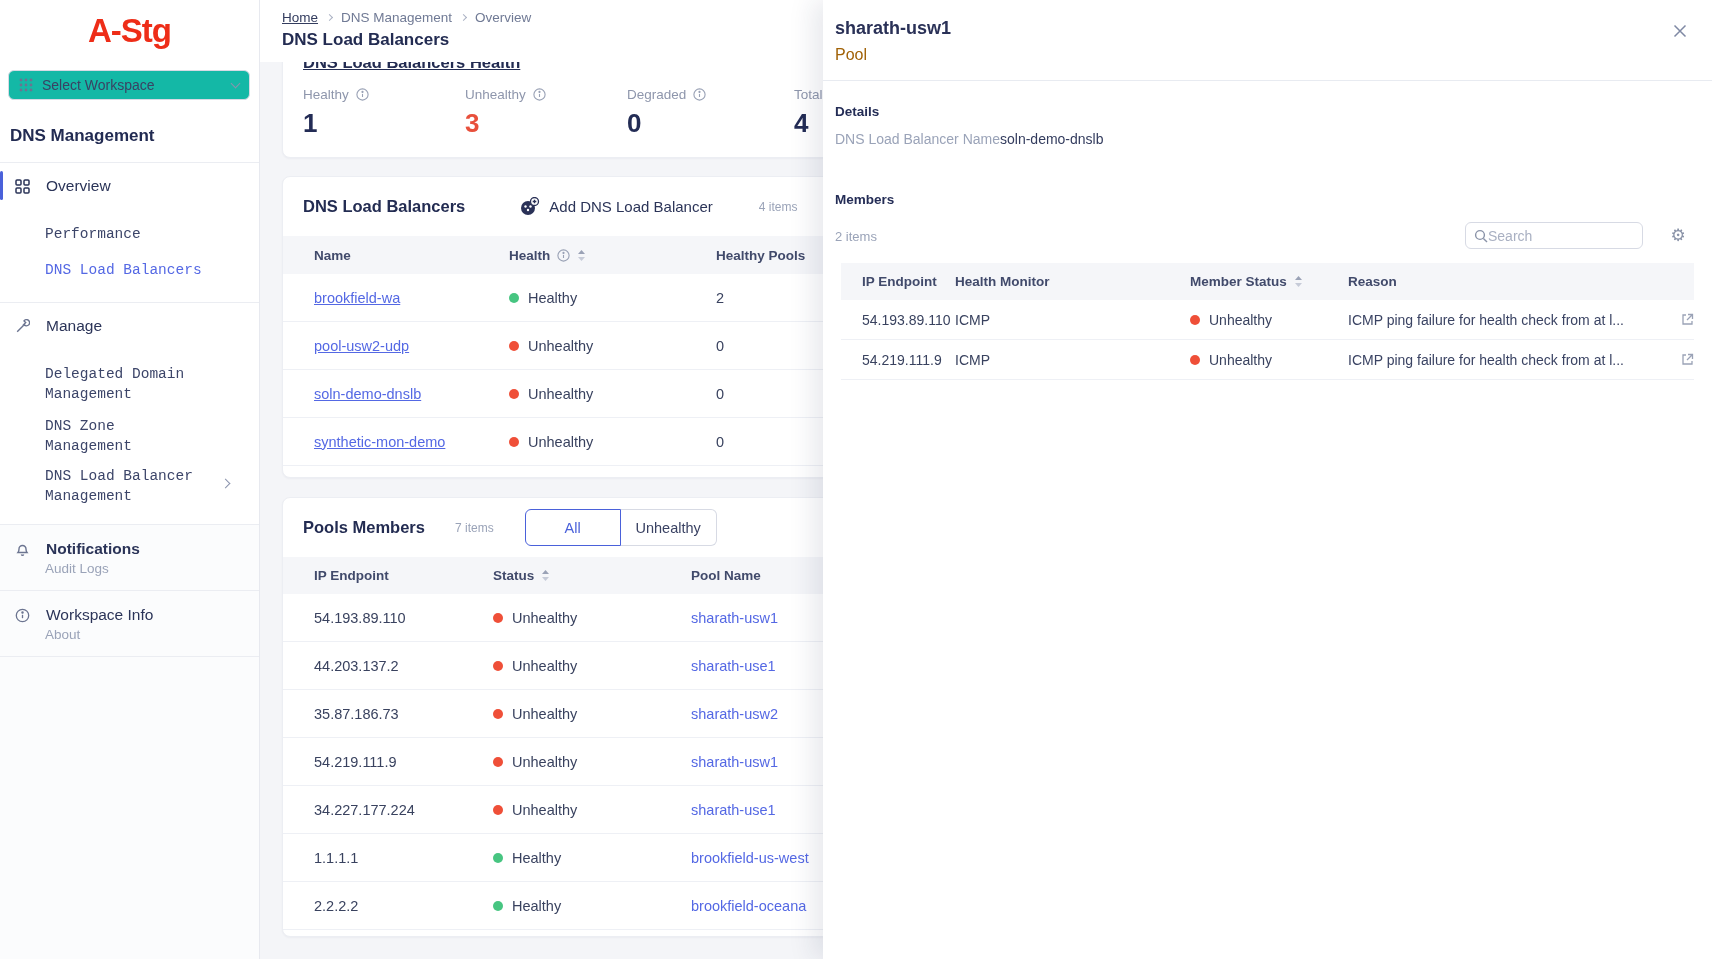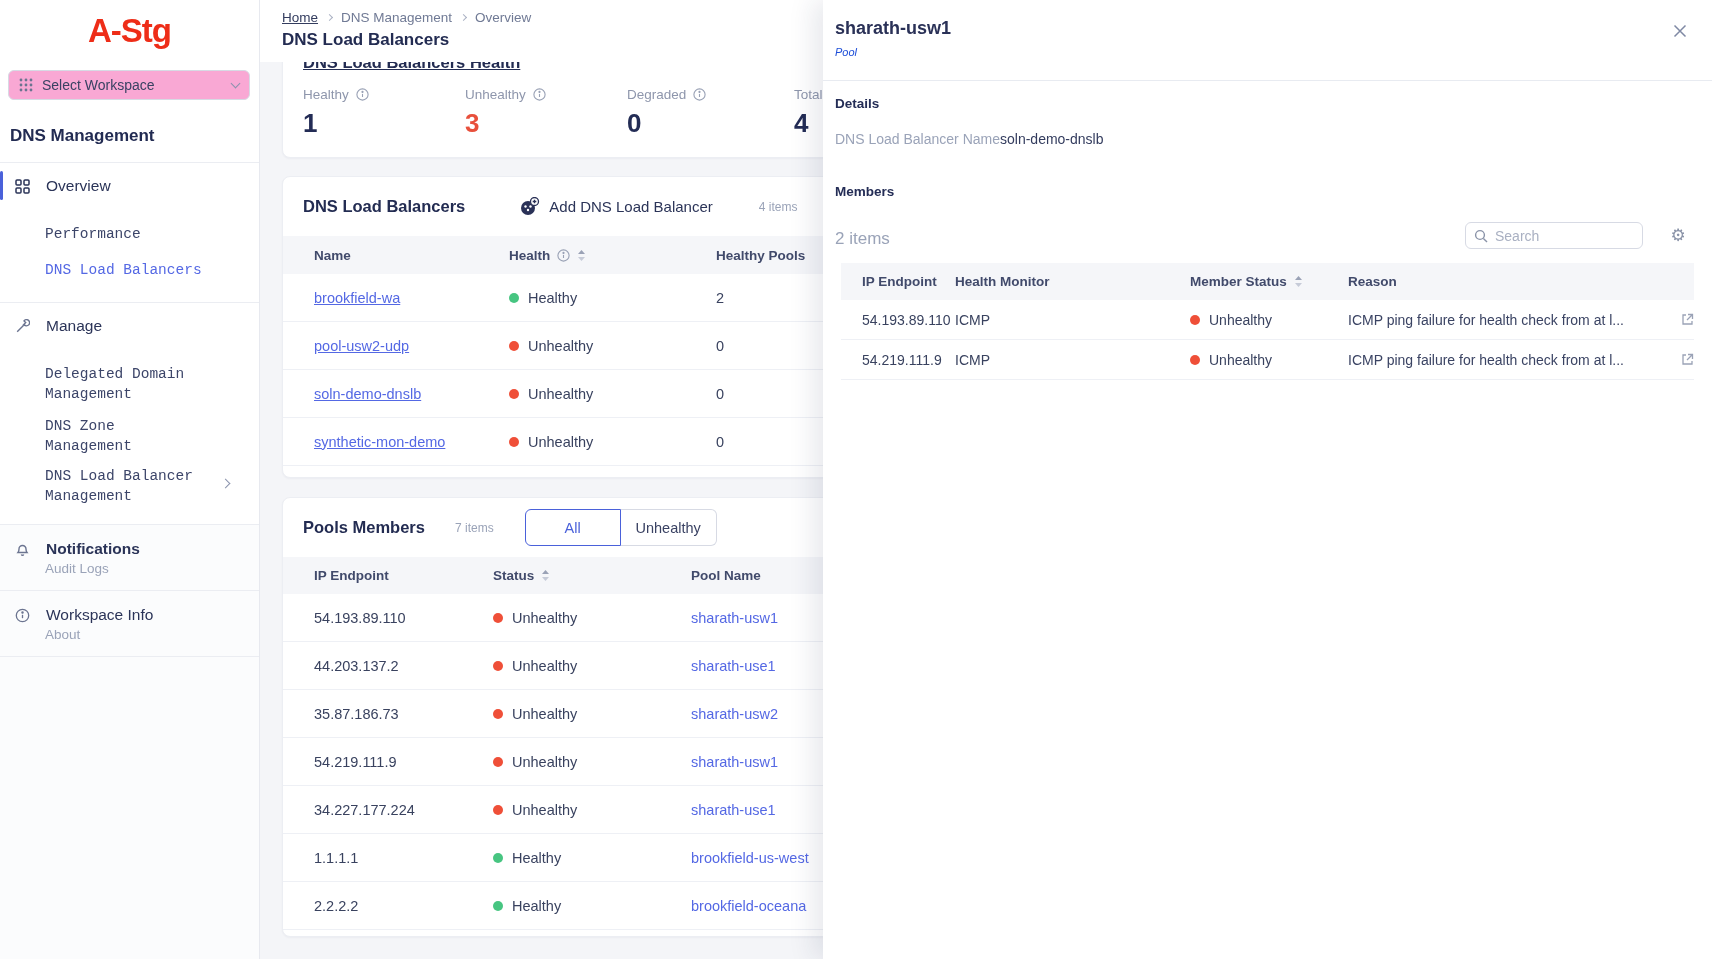--- a/index.html
+++ b/index.html
@@ -13,21 +13,21 @@
   
   .sidebar {
     position:absolute; left:0; top:0; bottom:0; width:260px;
     background:#fff; border-right:1px solid #e7e9ef;
     display:flex; flex-direction:column; z-index:30;
   }
   .logo { margin-top:8px; height:46px; display:flex; align-items:center; justify-content:center;
           font-size:33px; font-weight:800; color:#ee2d18; letter-spacing:-1px; }
   .ws-select {
     margin:16px 9px 0 8px; height:30px; border:1px solid #d7dae4; border-radius:6px;
-    display:flex; align-items:center; padding:0 10px; gap:9px; cursor:pointer; background:#f9a8d4;
+    display:flex; align-items:center; padding:0 10px; gap:9px; cursor:pointer; background:#14b8a6;
   }
   .ws-select .lbl { font-size:14px; color:#3a4263; flex:1; }
   .side-heading { margin:26px 0 0 10px; font-size:17px; font-weight:700; color:#222b52; }
   .sdiv { border-top:1px solid #ebedf2; margin-top:16px; }
   .nav-item { position:relative; display:flex; align-items:center; gap:16px; padding:14px 0 13px 15px; }
   .nav-item .bar { position:absolute; left:0; top:8px; bottom:8px; width:3px; background:#4a61da; border-radius:2px; }
   .nav-item .nlabel { font-size:15.5px; color:#2b3458; }
   .sub-item { display:block; margin:16px 0 0 45px; font-size:14.5px; color:#3c4569; width:162px; line-height:20px; text-decoration:none; position:relative;font-family:Liberation Mono, monospace; }
   .sub-item.linkblue { color:#5468e4; }
   .sub-item .chev-right { position:absolute; right:-22px; top:14px; }
@@ -79,30 +79,30 @@
   .dotcell { display:flex; align-items:center; gap:9px; }
   .dot { width:10px; height:10px; border-radius:50%; flex:0 0 auto; }
   .state-healthy { background:#47c581; } .state-unhealthy { background:#ef4f38; }
   a.tlink { color:#5468e4; text-decoration:underline; cursor:pointer; }
   a.plink { color:#5468e4; text-decoration:none; cursor:pointer; }
 
   
   .panel { position:absolute; left:823px; top:0; bottom:0; right:0; background:#fff; z-index:20;
            box-shadow:-10px 0 24px rgba(30,40,80,.10); }
   .panel-title { position:absolute; left:12px; top:18px; font-size:18px; font-weight:600; color:#2a3157; }
-  .panel-sub { position:absolute; left:12px; top:46px; font-size:11px; color:#1d4ed8;font-style:italic; }
+  .panel-sub { position:absolute; left:12px; top:46px; font-size:16px; color:#a16207; }
   .panel-close { position:absolute; right:22px; top:21px; width:20px; height:20px; display:flex; align-items:center; justify-content:center; cursor:pointer; }
   .panel-hr { position:absolute; left:0; right:0; top:80px; border-top:1px solid #e8ebf1; }
-  .sec-heading { position:absolute; left:12px; font-size:13.5px; font-weight:700; color:#242d56; }
+  .sec-heading { position:absolute; left:12px; font-size:13.5px; font-weight:700; color:#242d56;margin-top:8px; }
   .details-h { top:96px; } .members-h { top:184px; }
   .detail-label { position:absolute; left:12px; top:131px; font-size:14px; color:#9aa3b8; }
   .detail-value { position:absolute; left:177px; top:131px; font-size:14px; color:#333c5e; }
-  .members-count { position:absolute; left:12px; top:229px; font-size:17px; color:#9aa3b8; }
+  .members-count { position:absolute; left:12px; top:229px; font-size:13px; color:#9aa3b8; }
   .search-box { position:absolute; left:642px; top:222px; width:178px; height:27px; border:1px solid #d7dae4; border-radius:6px;
-                display:flex; align-items:center; padding:0 8px; gap:7px; background:#fff; }
+                display:flex; align-items:center; padding:0 8px; background:#fff; }
   .search-box input { border:none; outline:none; width:100%; font-size:14px; color:#3a4263; font-family:"Liberation Sans",sans-serif; }
   .search-box input::placeholder { color:#a9b0c2; }
   .gear { position:absolute; left:845px; top:225px; width:20px; height:20px; font-size:17px; color:#8a93a8; cursor:pointer;
           font-family:"DejaVu Sans",sans-serif; line-height:20px; text-align:center; }
   .ptable { position:absolute; left:18px; right:18px; top:263px; }
   .ptable .thead { height:37px; }
   .ptable .trow { height:40px; font-size:14px; }
   .g4 { grid-template-columns:93px 235px 158px 1fr 26px; padding-left:21px; }
   .reason { white-space:nowrap; overflow:hidden; color:#3a4363; }
   .ext { display:flex; justify-content:flex-end; cursor:pointer; }

